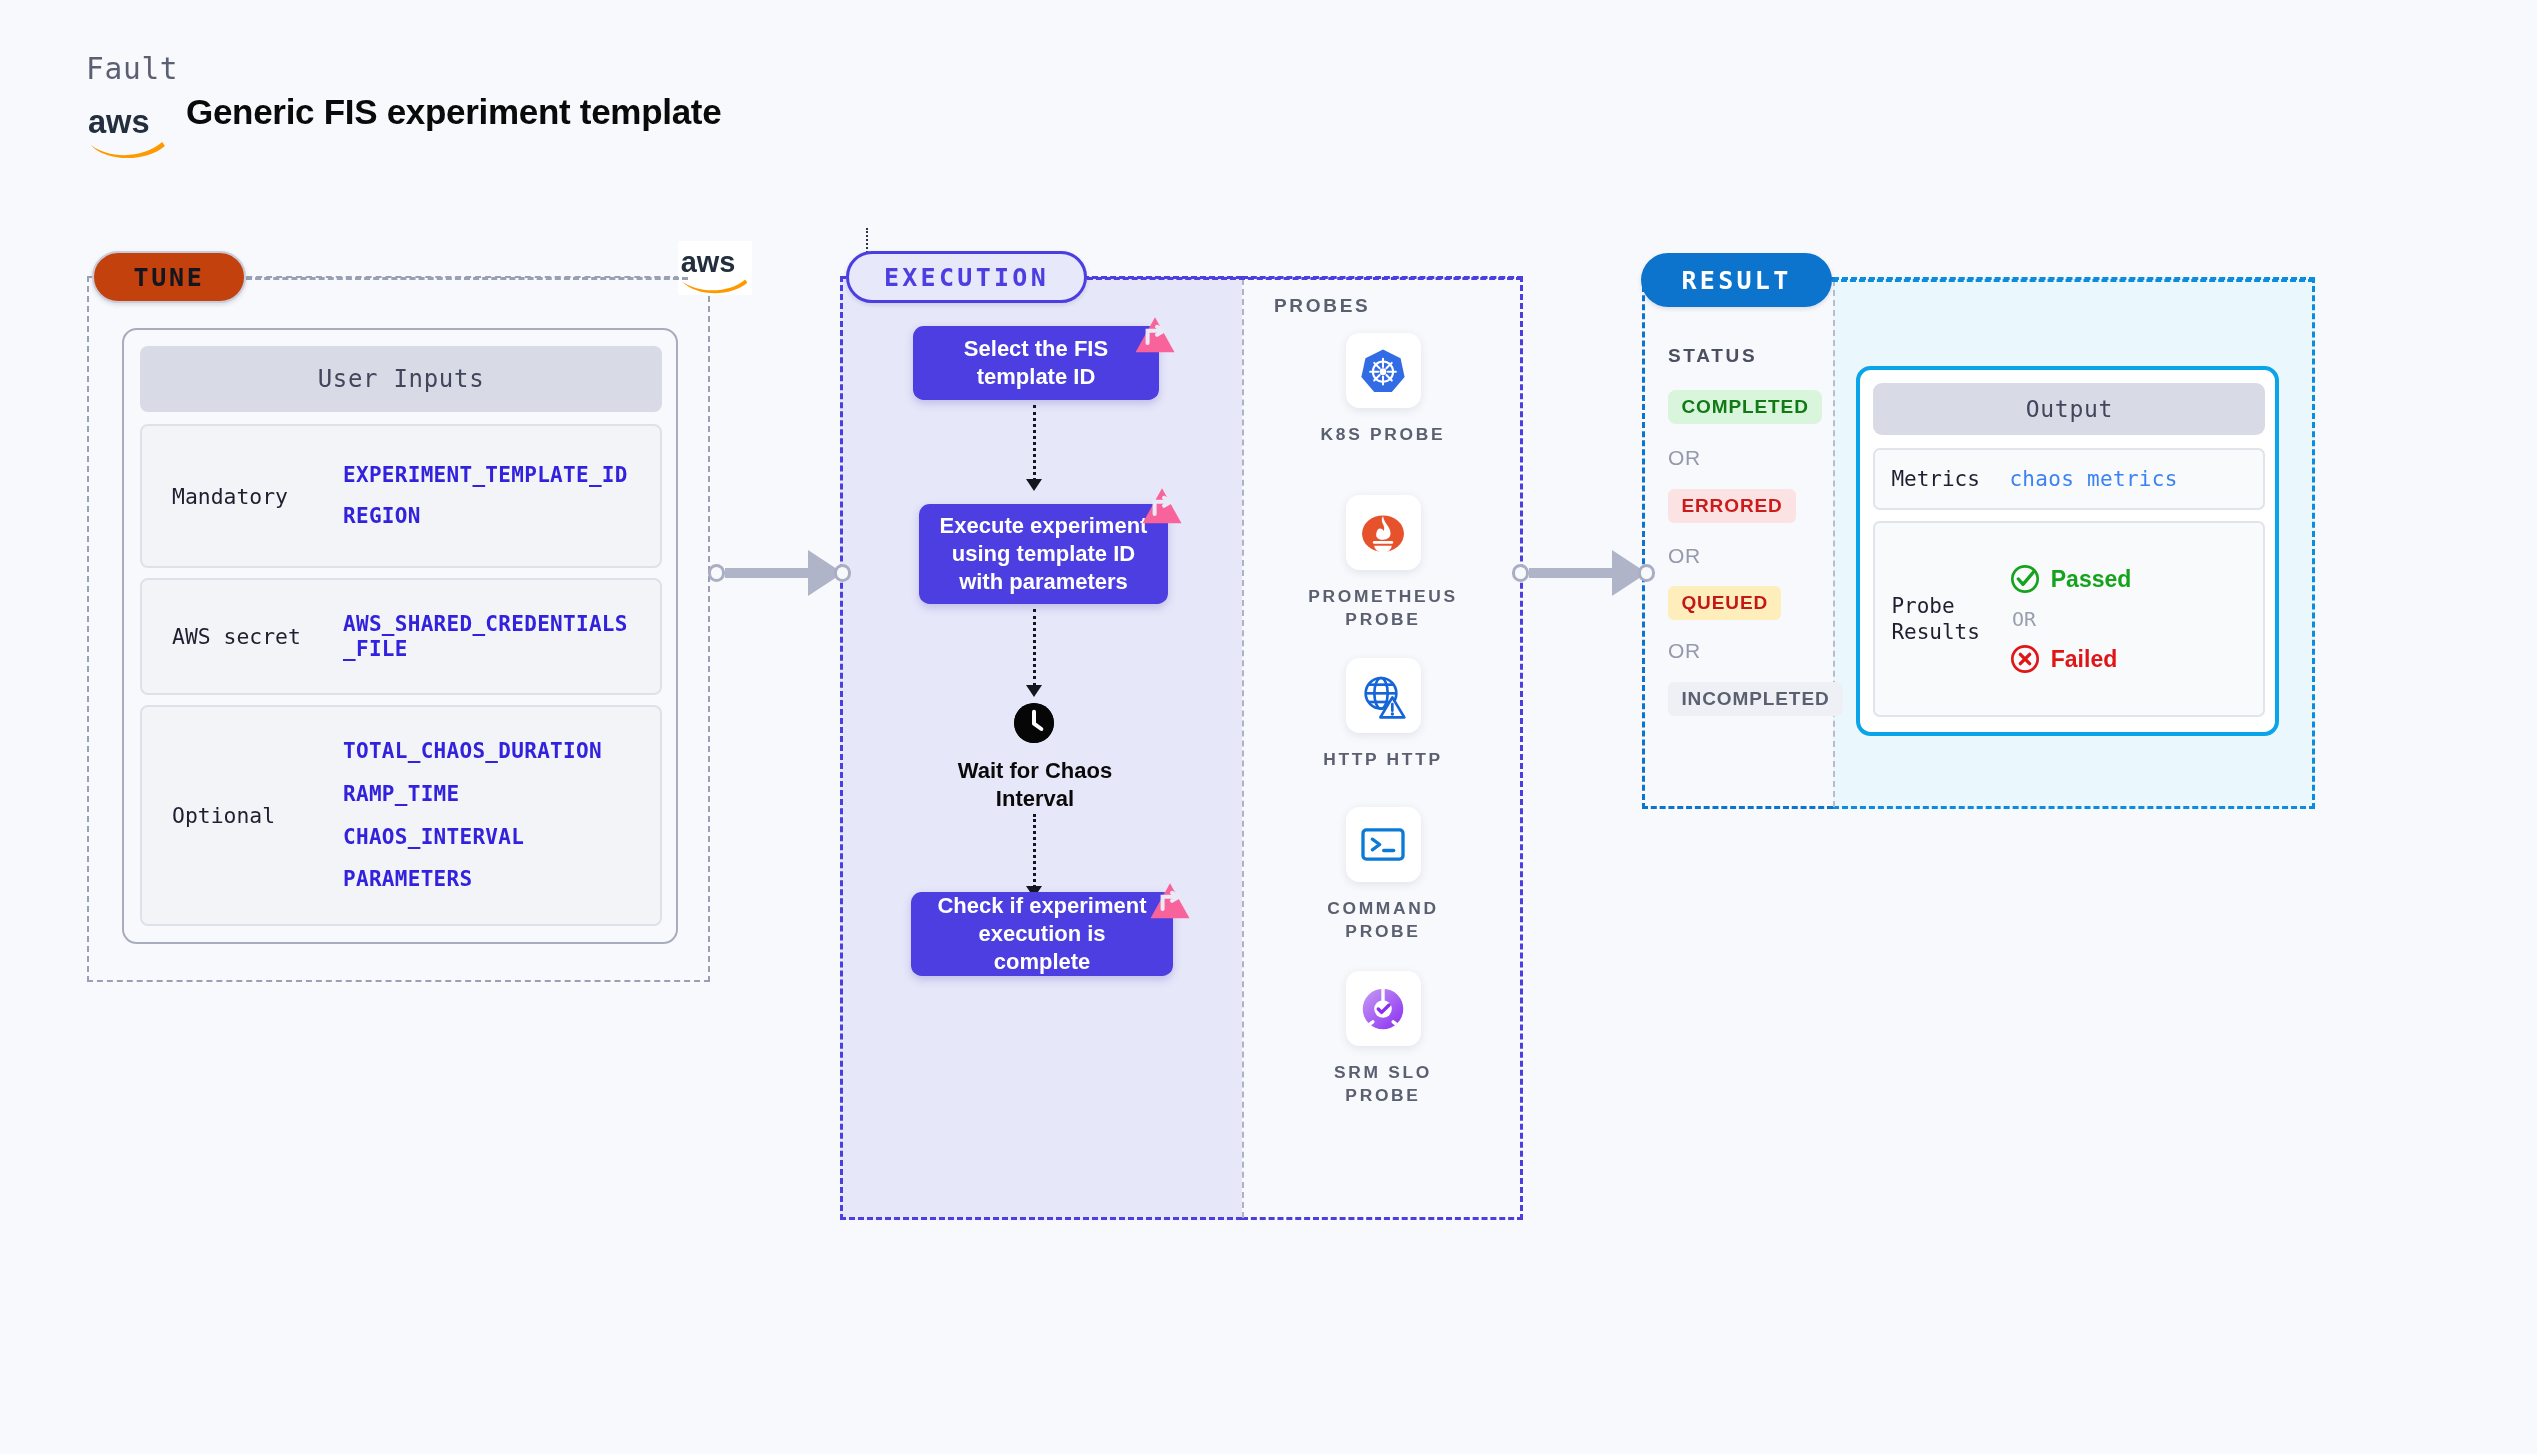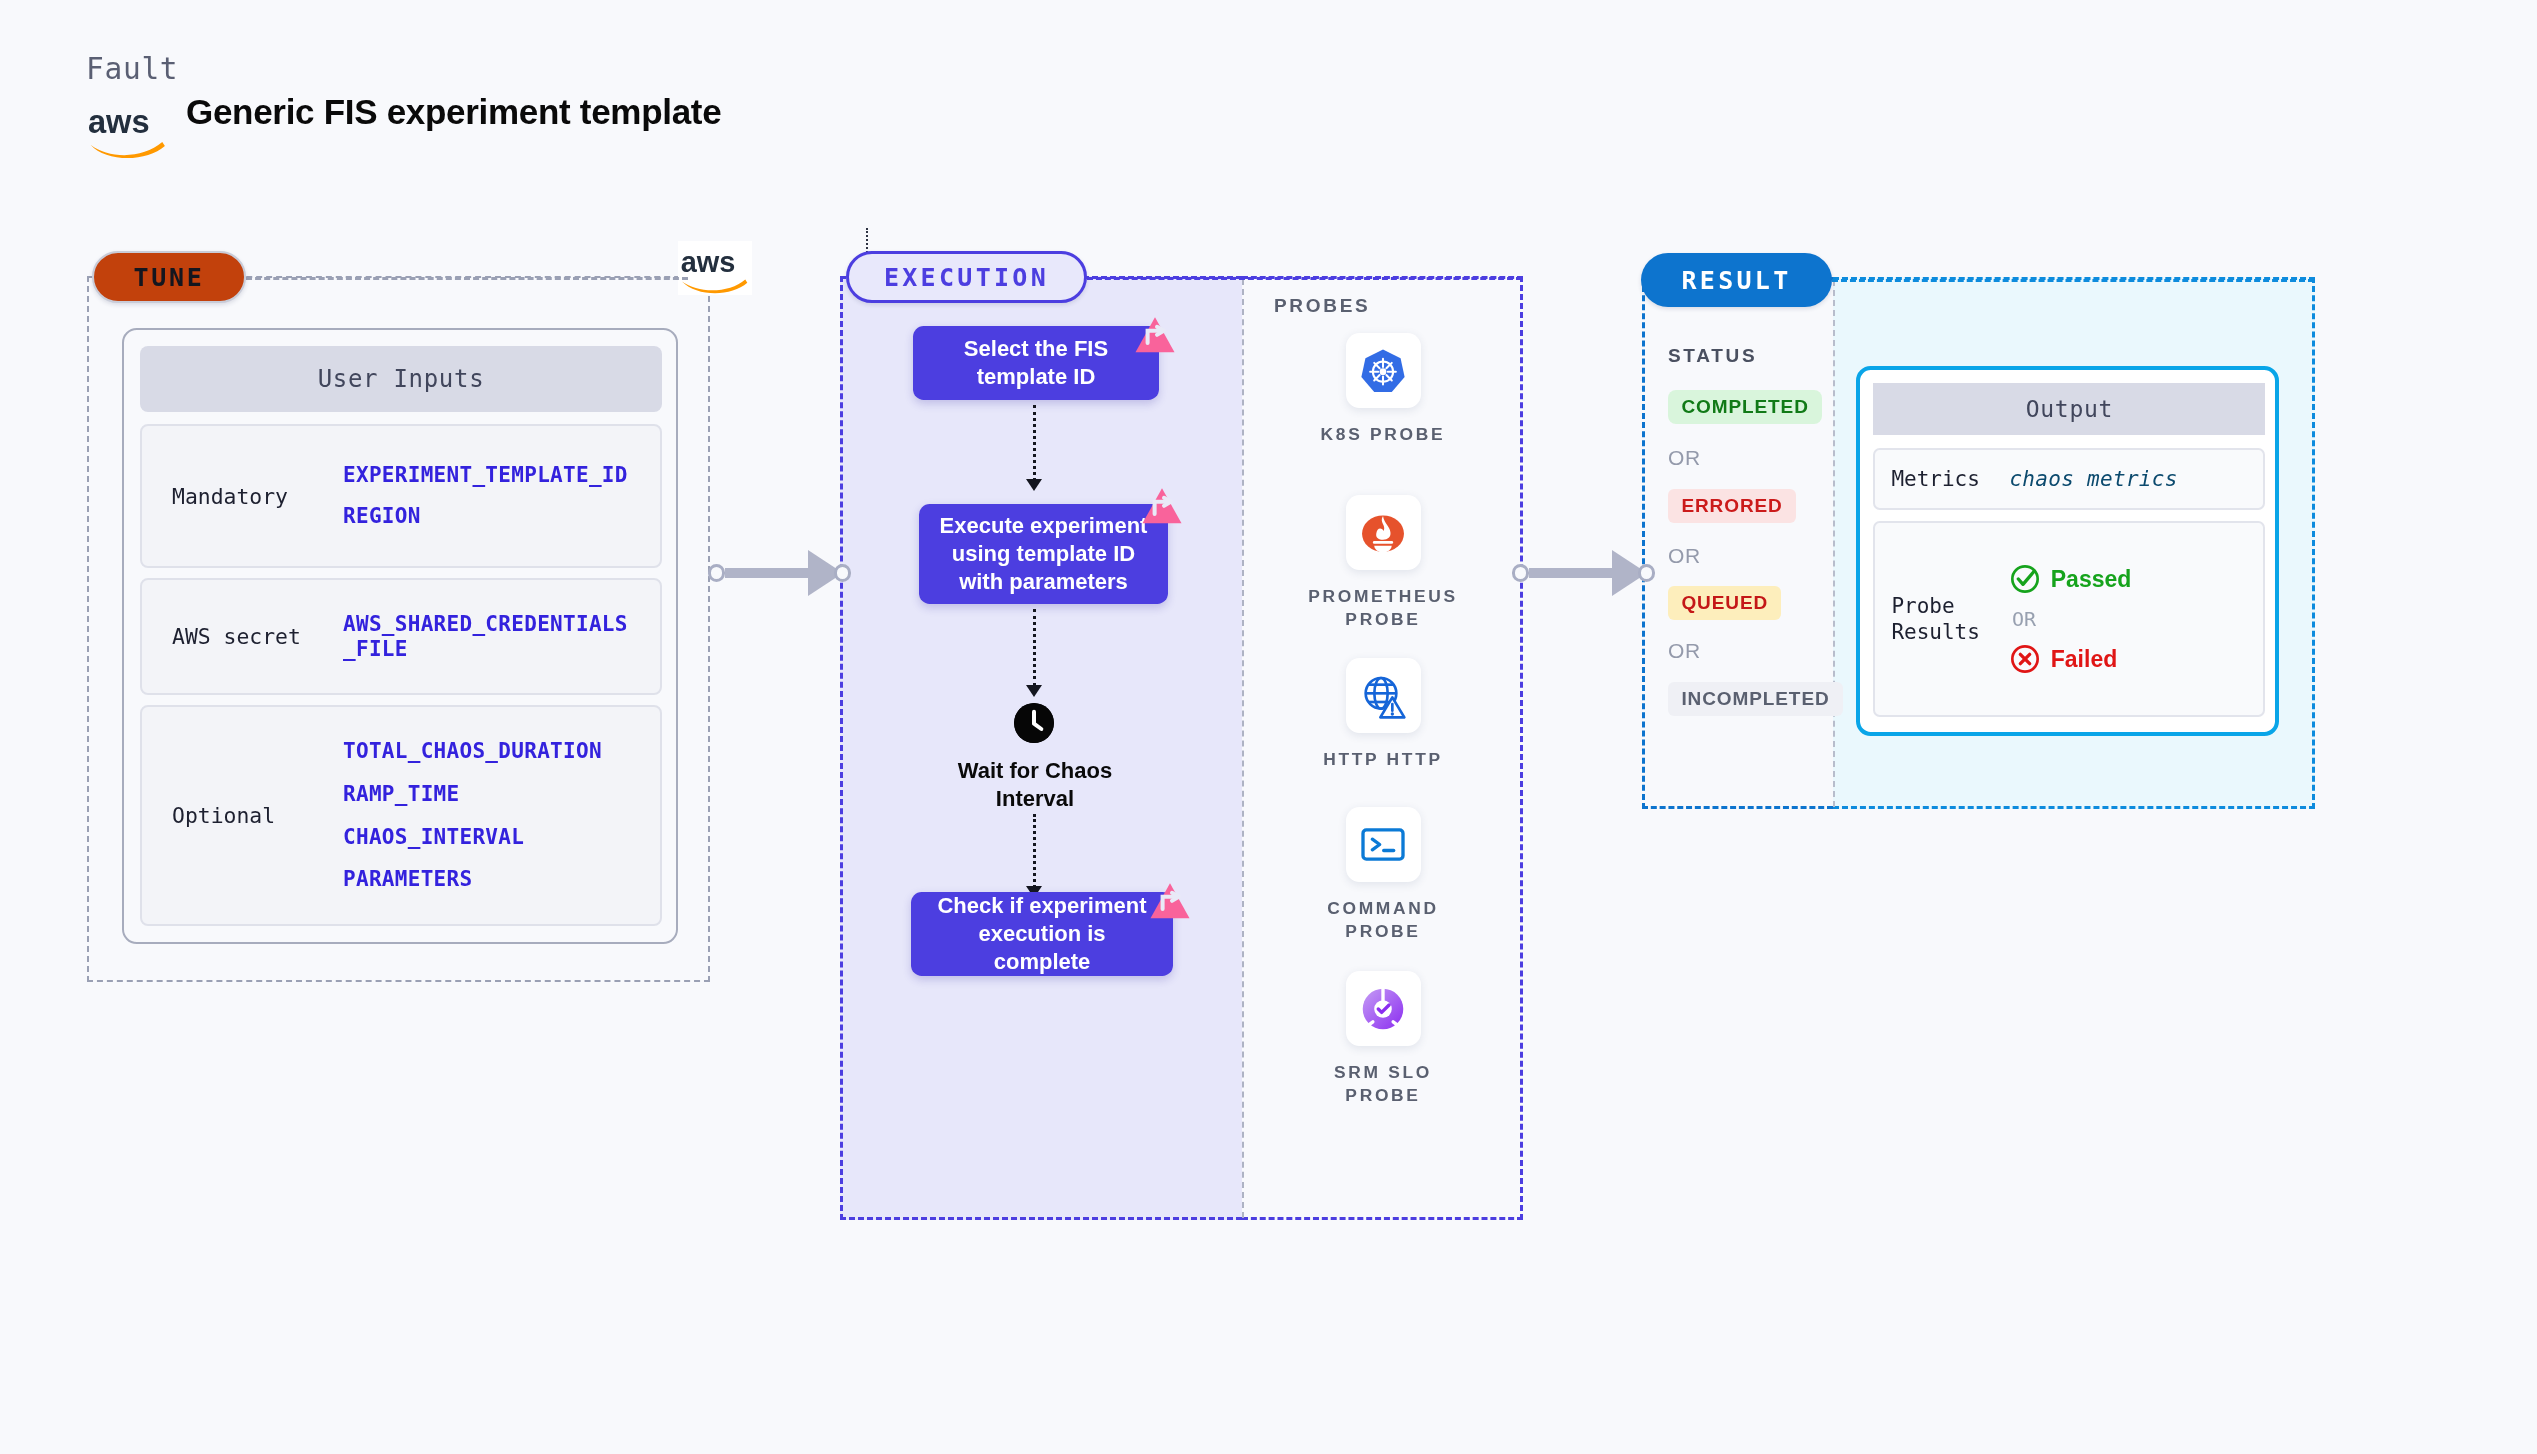--- a/index.html
+++ b/index.html
@@ -214,40 +214,40 @@
   .st-4 { top: 586px; } .st-5 { top: 639px; }
   .st-6 { top: 682px; }
 
   
   .out-card {
     position: absolute; left: 1856px; top: 366px; width: 423px; height: 370px;
     background: #ffffff; border: 4px solid #09a5e8; border-radius: 14.7px;
   }
   .out-head {
     position: absolute; left: 13.4px; top: 13.4px; width: 392px; height: 52px;
-    background: #d8dae6; border-radius: 0;
+    background: #d8dae6; border-radius: 9px;
     display: flex; align-items: center; justify-content: center;
     font-family: "DejaVu Sans Mono", monospace; font-size: 23px;
     color: #41465c; letter-spacing: 0.7px;
   }
   .out-row {
     position: absolute; left: 13.4px; width: 392px;
     background: #f9fafc; border: 2px solid #e2e4ec; border-radius: 6.7px;
     display: flex; align-items: center;
   }
   .out-row-metrics { top: 78px; height: 62px; }
   .out-row-probe   { top: 151px; height: 196px; }
   .out-label {
     width: 134px; padding-left: 16px;
     font-family: "DejaVu Sans Mono", monospace; font-size: 21px;
     color: #1d2030; line-height: 1.25;
   }
   .out-val {
     font-family: "DejaVu Sans Mono", monospace; font-size: 21px;
-    color: #0c4a6e; letter-spacing: 0.3px; font-style: italic;
+    color: #3b82f6; letter-spacing: 0.3px;
   }
   .verdict { display: flex; align-items: center; gap: 9.4px; }
   .verdict-txt { font-size: 23px; font-weight: bold; }
   .v-pass { color: #16a31c; } .v-fail { color: #e01515; }
   .out-or { font-family: "DejaVu Sans Mono", monospace; font-size: 20px; color: #98a0b0; margin: 12px 0 12px 2.7px; }
 
   
   .conn { position: absolute; display: flex; align-items: center; z-index: 5; }
   .conn-dot {
     width: 17.4px; height: 17.4px; border-radius: 50%;

